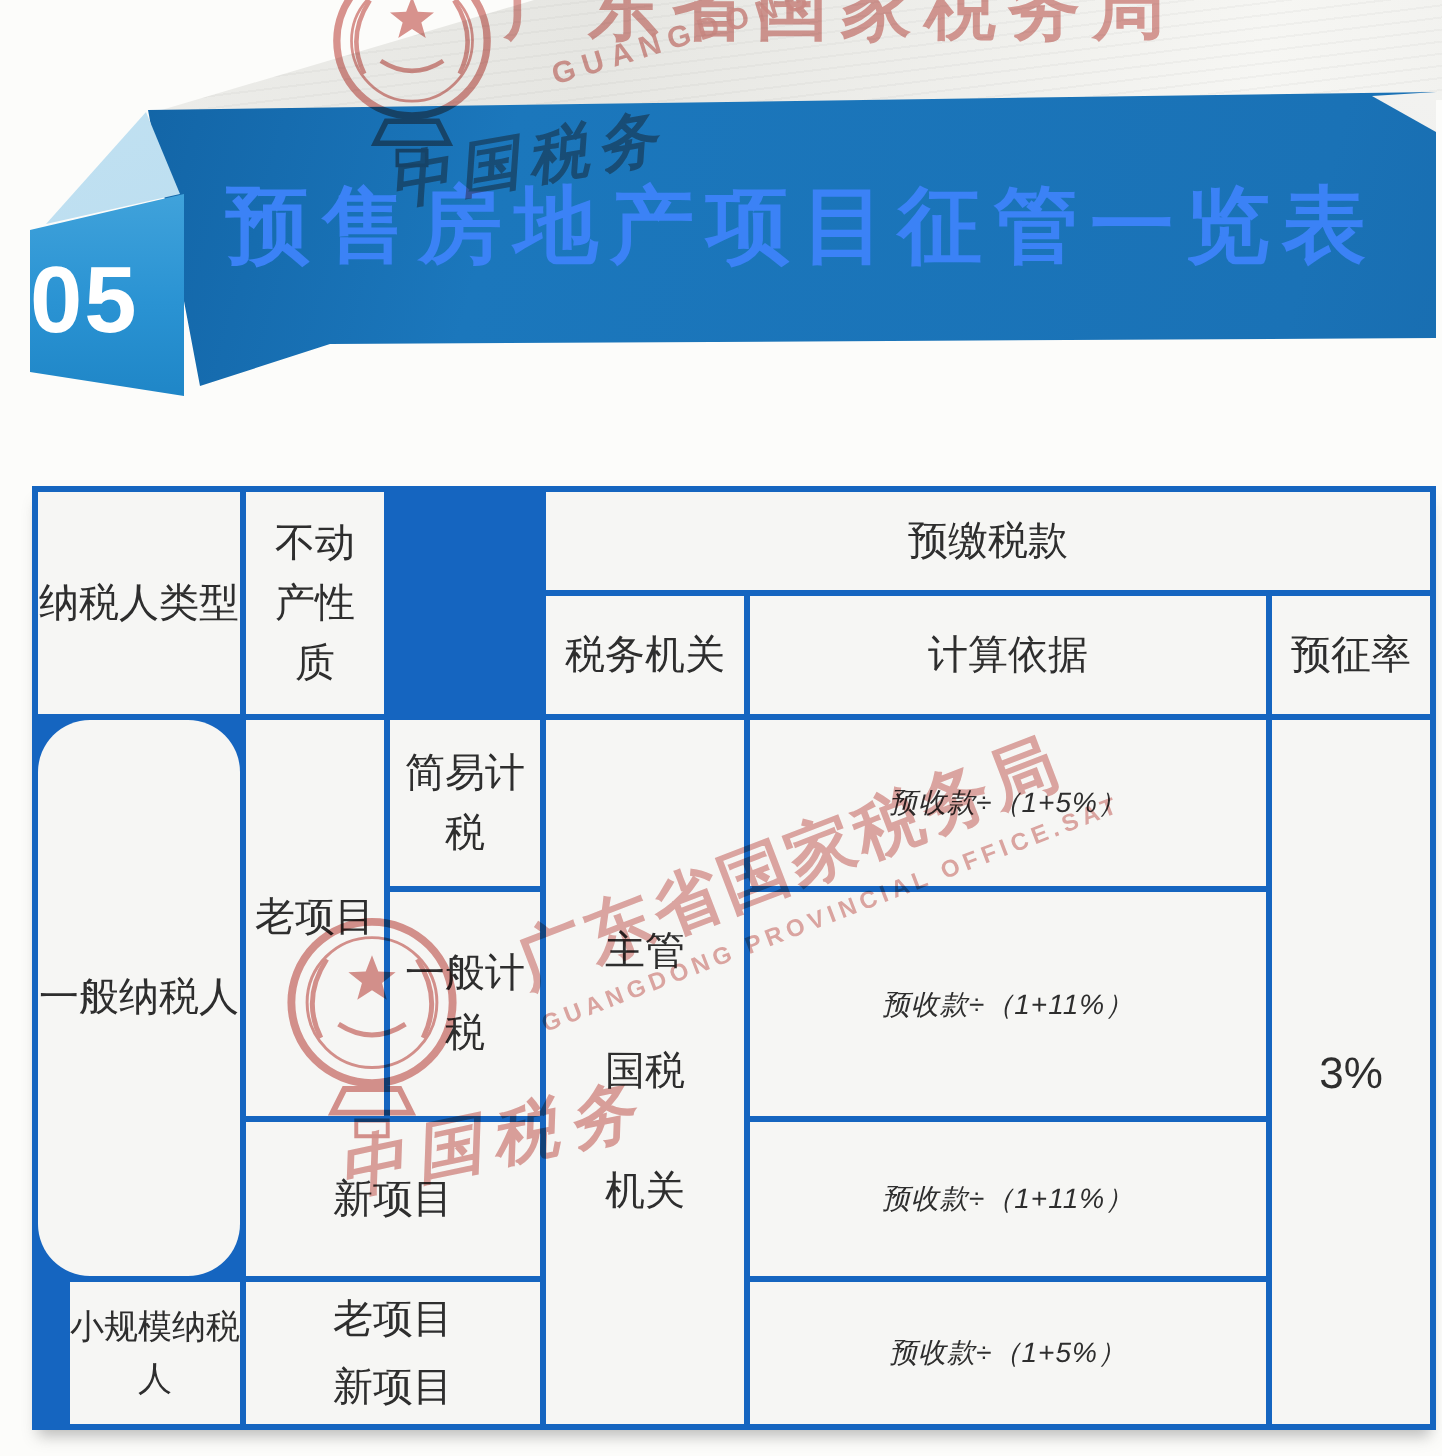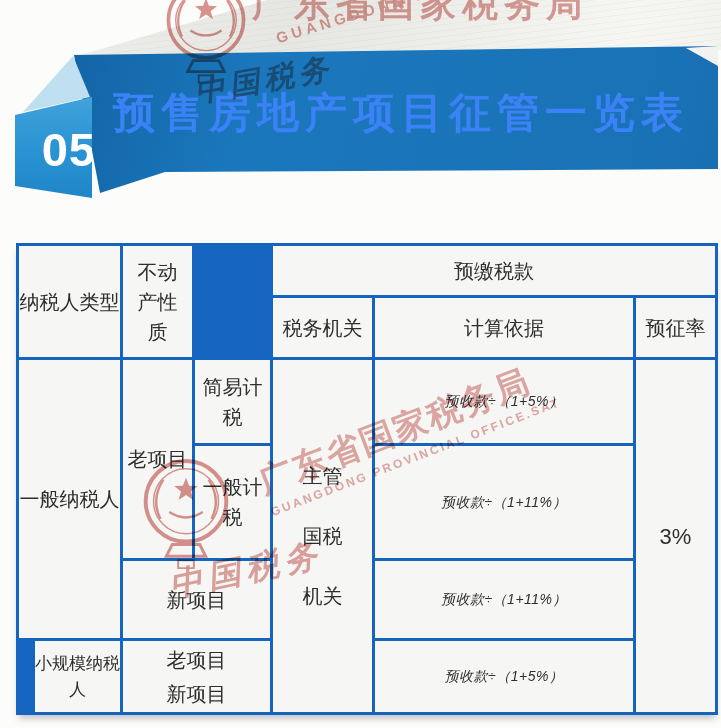--- a/index.html
+++ b/index.html
@@ -20,21 +20,21 @@
           background:linear-gradient(105deg,#0f5d9d 0%,#1b77bc 30%,#1a72b6 75%,#1667a9 100%);}
   .banner-curl{position:absolute;inset:0;
           clip-path:polygon(686px 48px,718px 46px,718px 66px);
           background:linear-gradient(200deg,#f4f4f2,#cfcfcb);}
   .fold-pale{position:absolute;inset:0;
           clip-path:polygon(73px 56px,90px 97px,23px 112px);
           background:linear-gradient(160deg,#c3e2f2,#9acbe7);}
   .tab05{position:absolute;left:15px;top:94px;width:81px;height:104px;
           clip-path:polygon(0px 21px,77px 3px,77px 104px,0px 92px);
           background:linear-gradient(180deg,#41a3db 0%,#2a93d3 55%,#1f86c7 100%);
-          display:flex;align-items:center;justify-content:flex-end;}
+          display:flex;align-items:center;justify-content:flex-start;}
   .tab05 span{color:#ffffff;font-size:47px;font-weight:700;letter-spacing:1px;
           transform:translateY(3px);}
   .banner-title{position:absolute;left:74px;top:55px;width:644px;height:116px;
           display:flex;align-items:center;justify-content:center;
           color:#3b82f6;font-size:42px;font-weight:700;letter-spacing:6px;
           padding-left:10px;box-sizing:border-box;white-space:nowrap;}
 
   
   .wm{position:absolute;inset:0;pointer-events:none;mix-blend-mode:multiply;opacity:.62;}
   .wm *{position:absolute;color:#c4524b;}
@@ -65,21 +65,21 @@
   .cell{background:#f6f6f4;display:flex;flex-direction:column;
         align-items:center;justify-content:center;text-align:center;
         color:#2e2e2e;font-size:20px;line-height:1.5;}
   .c-taxpayer   {grid-column:1;grid-row:1/3;}
   .c-property   {grid-column:2;grid-row:1/3;padding:0 6px;}
   .c-method     {grid-column:3;grid-row:1/3;}
   .c-prepaid    {grid-column:4/7;grid-row:1;}
   .c-authority-h{grid-column:4;grid-row:2;text-align:center;}
   .c-basis-h    {grid-column:5;grid-row:2;}
   .c-rate-h     {grid-column:6;grid-row:2;}
-  .c-general    {grid-column:1;grid-row:3/6;}
+  .c-general    {grid-column:1;grid-row:3/6;border-radius:26px;}
   .c-oldproj    {grid-column:2;grid-row:3/5;}
   .c-simple     {grid-column:3;grid-row:3;}
   .c-genmethod  {grid-column:3;grid-row:4;}
   .c-newproj    {grid-column:2/4;grid-row:5;}
   .c-small      {grid-column:1;grid-row:6;font-size:17px;margin-left:16px;}
   .c-smallproj  {grid-column:2/4;grid-row:6;line-height:1.7;}
   .c-authority  {grid-column:4;grid-row:3/7;line-height:1.55;gap:29px;}
   .c-f0{grid-column:5;grid-row:3;}
   .c-f1{grid-column:5;grid-row:4;}
   .c-f2{grid-column:5;grid-row:5;}

